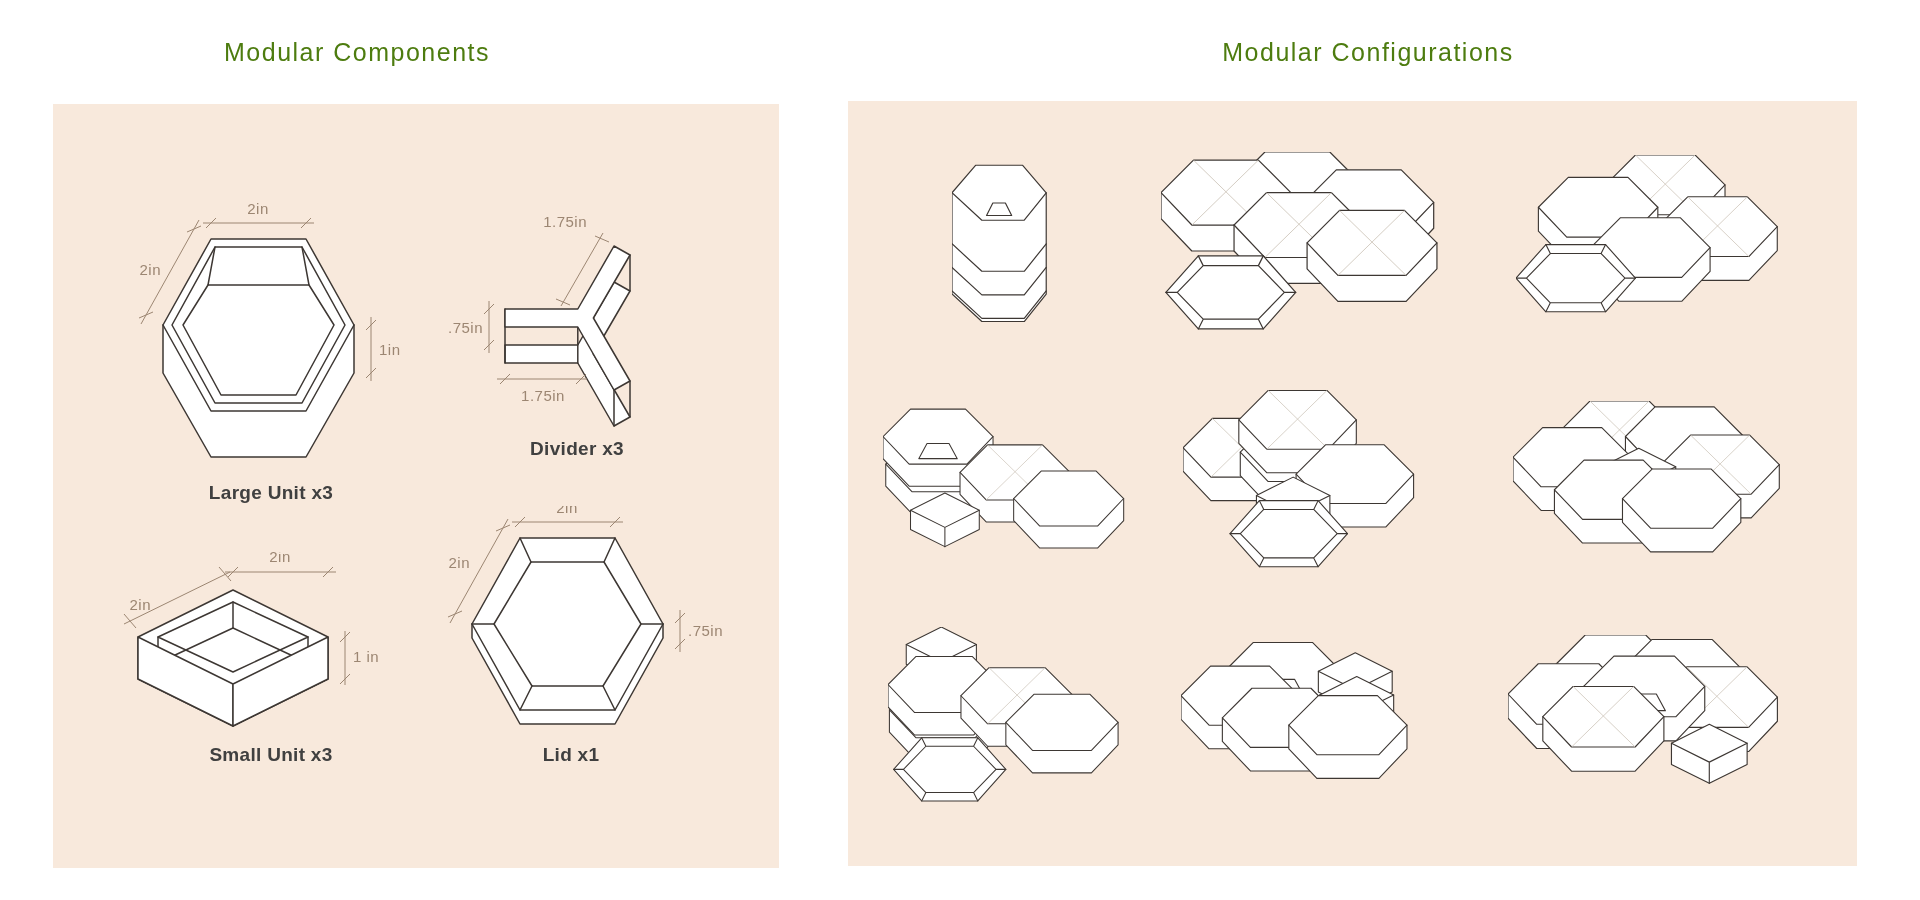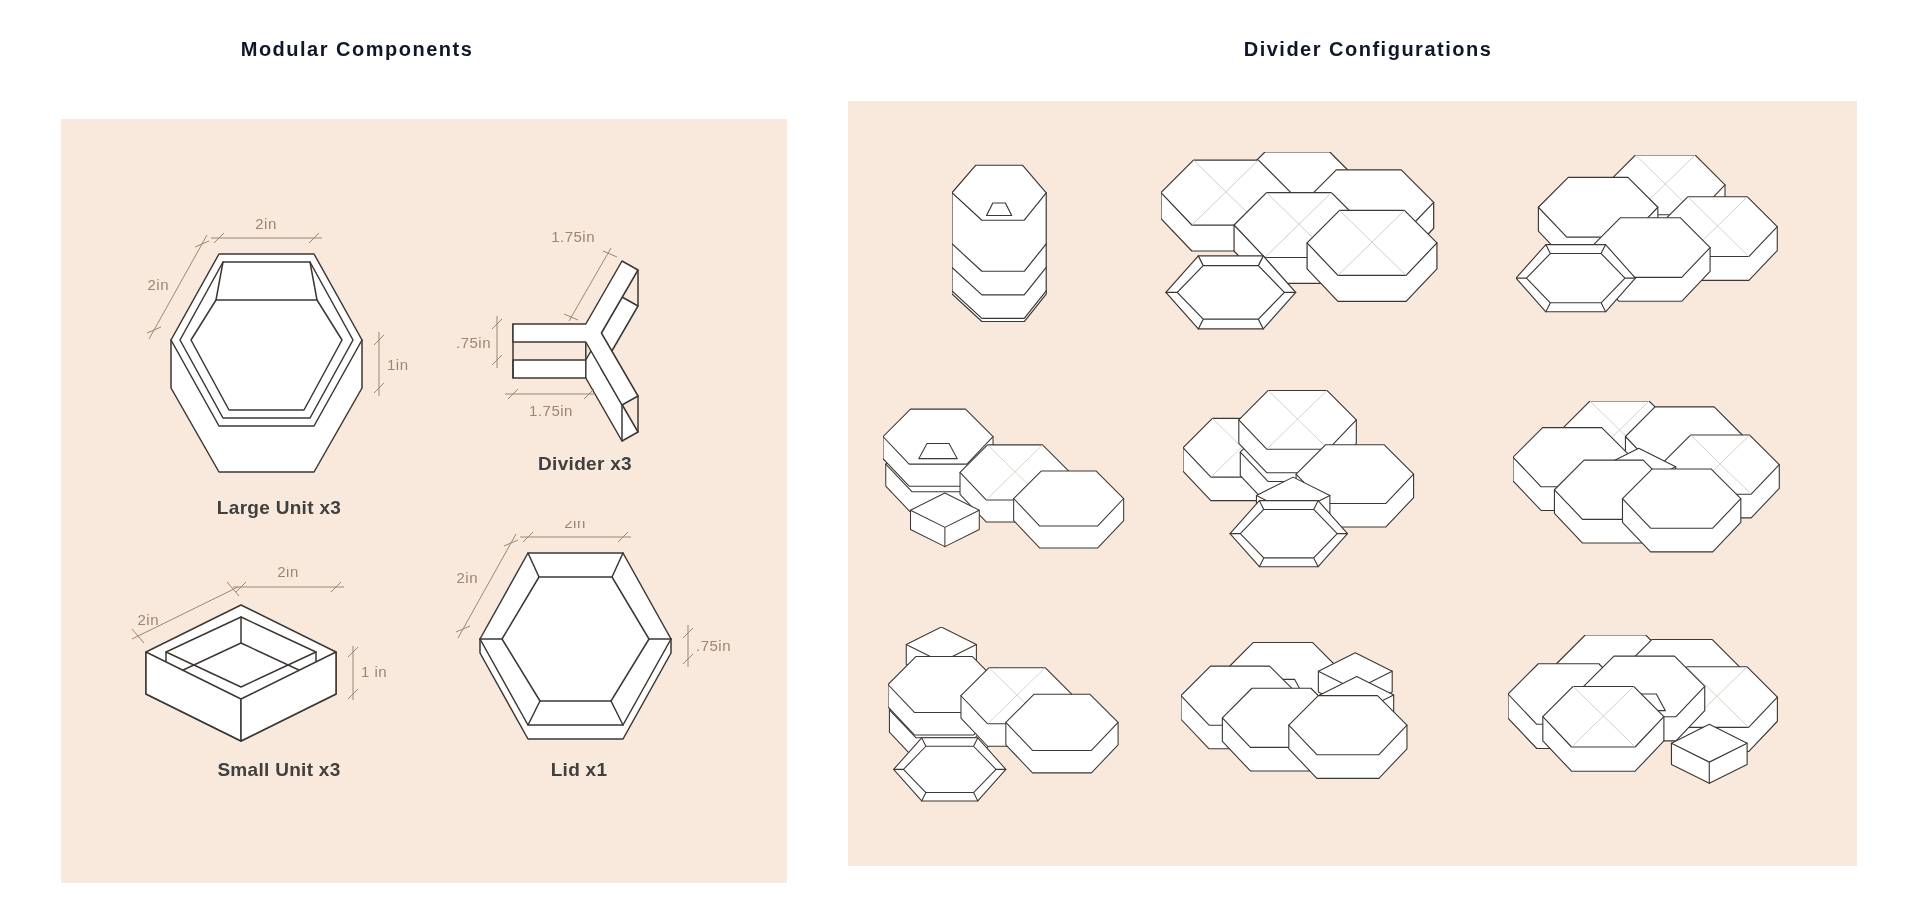--- a/index.html
+++ b/index.html
@@ -1,22 +1,22 @@
 <!DOCTYPE html>
 <html><head>
 <meta charset="utf-8">
 <style>
   html,body{margin:0;padding:0;background:#ffffff;}
   #page{position:relative;width:1920px;height:900px;background:#ffffff;overflow:hidden;
         font-family:"Liberation Sans",sans-serif;}
   .panel{position:absolute;background:#f8e9dc;}
-  #left-panel{left:53px;top:119px;width:726px;height:764px;margin-left:8px;}
+  #left-panel{left:53px;top:104px;width:726px;height:764px;}
   #right-panel{left:848px;top:101px;width:1009px;height:765px;}
   .sheet-title{position:absolute;top:38px;transform:translateX(-50%);
-        font-size:20px;font-weight:700;letter-spacing:1.5px;color:#0f172a;white-space:nowrap;}
+        font-size:25px;font-weight:400;letter-spacing:1.5px;color:#4d7c0f;white-space:nowrap;}
   #title-left{left:357px;}
   #title-right{left:1368px;}
   .comp-label{position:absolute;transform:translateX(-50%);font-size:19px;font-weight:700;
         color:#404040;white-space:nowrap;letter-spacing:.3px;}
   .drawing{position:absolute;}
   svg .ln{fill:none;stroke:#3d3733;stroke-width:1.5;stroke-linejoin:round;stroke-linecap:round;}
   svg .fw{fill:#ffffff;stroke:#3d3733;stroke-width:1.5;stroke-linejoin:round;}
   svg .lt{fill:none;stroke:#cfc7bc;stroke-width:1.1;}
   svg .dl{fill:none;stroke:#9c8672;stroke-width:1;}
   svg text.dim{fill:#9c8672;font-size:15px;font-family:"Liberation Sans",sans-serif;letter-spacing:.5px;}
@@ -48,21 +48,21 @@
         <path class="ln" d="M46,12 L114,12 L146,45 L114,78 L46,78 L14,45 Z M40,0 L46,12 M120,0 L114,12 M160,45 L146,45 M120,90 L114,78 M40,90 L46,78 M0,45 L14,45"></path>
       </g>
       <g id="box">
         <path class="fw" d="M50,0 L100,25 L100,53 L50,78 L0,53 L0,25 Z"></path>
         <path class="ln" d="M0,25 L50,50 L100,25 M50,50 L50,78"></path>
       </g>
     </defs>
   </svg>
 
   <div class="sheet-title" id="title-left">Modular Components</div>
-  <div class="sheet-title" id="title-right">Divider Configurations</div>
+  <div class="sheet-title" id="title-right">Modular Configurations</div>
 
   <div class="panel" id="left-panel">
 
     <svg class="drawing" style="left:68px;top:95px" width="295" viewBox="0 0 295 268">
       <g>
         <path class="fw" d="M90,40 L185,40 L233,126 L233,174 L185,258 L90,258 L42,174 L42,126 Z"></path>
         <path class="ln" d="M42,126 L90,212 L185,212 L233,126"></path>
         <path class="ln" d="M94,48 L181,48 L224,126 L181,204 L94,204 L51,126 Z"></path>
         <path class="ln" d="M94,48 L87,86 M181,48 L188,86 M87,86 L188,86"></path>
         <path class="ln" d="M87,86 L62,126 L100,196 L175,196 L213,126 L188,86"></path>

